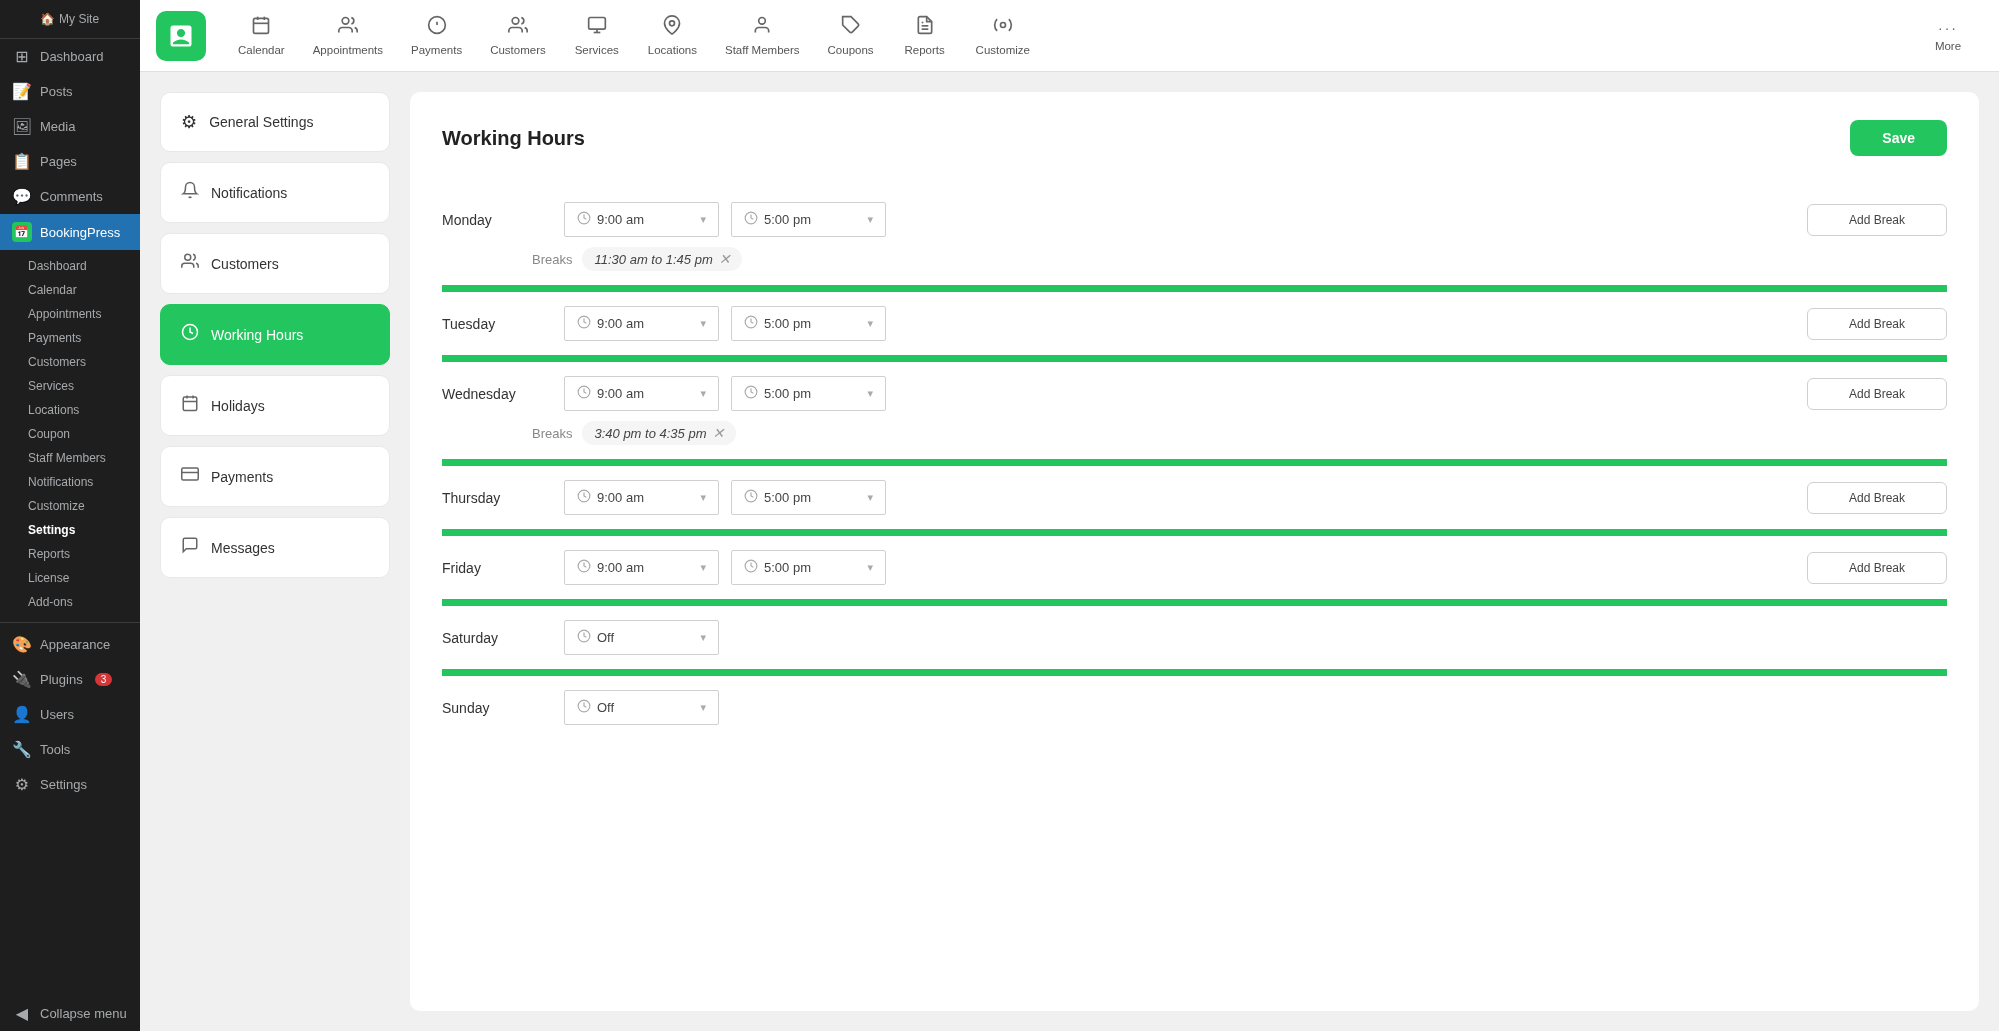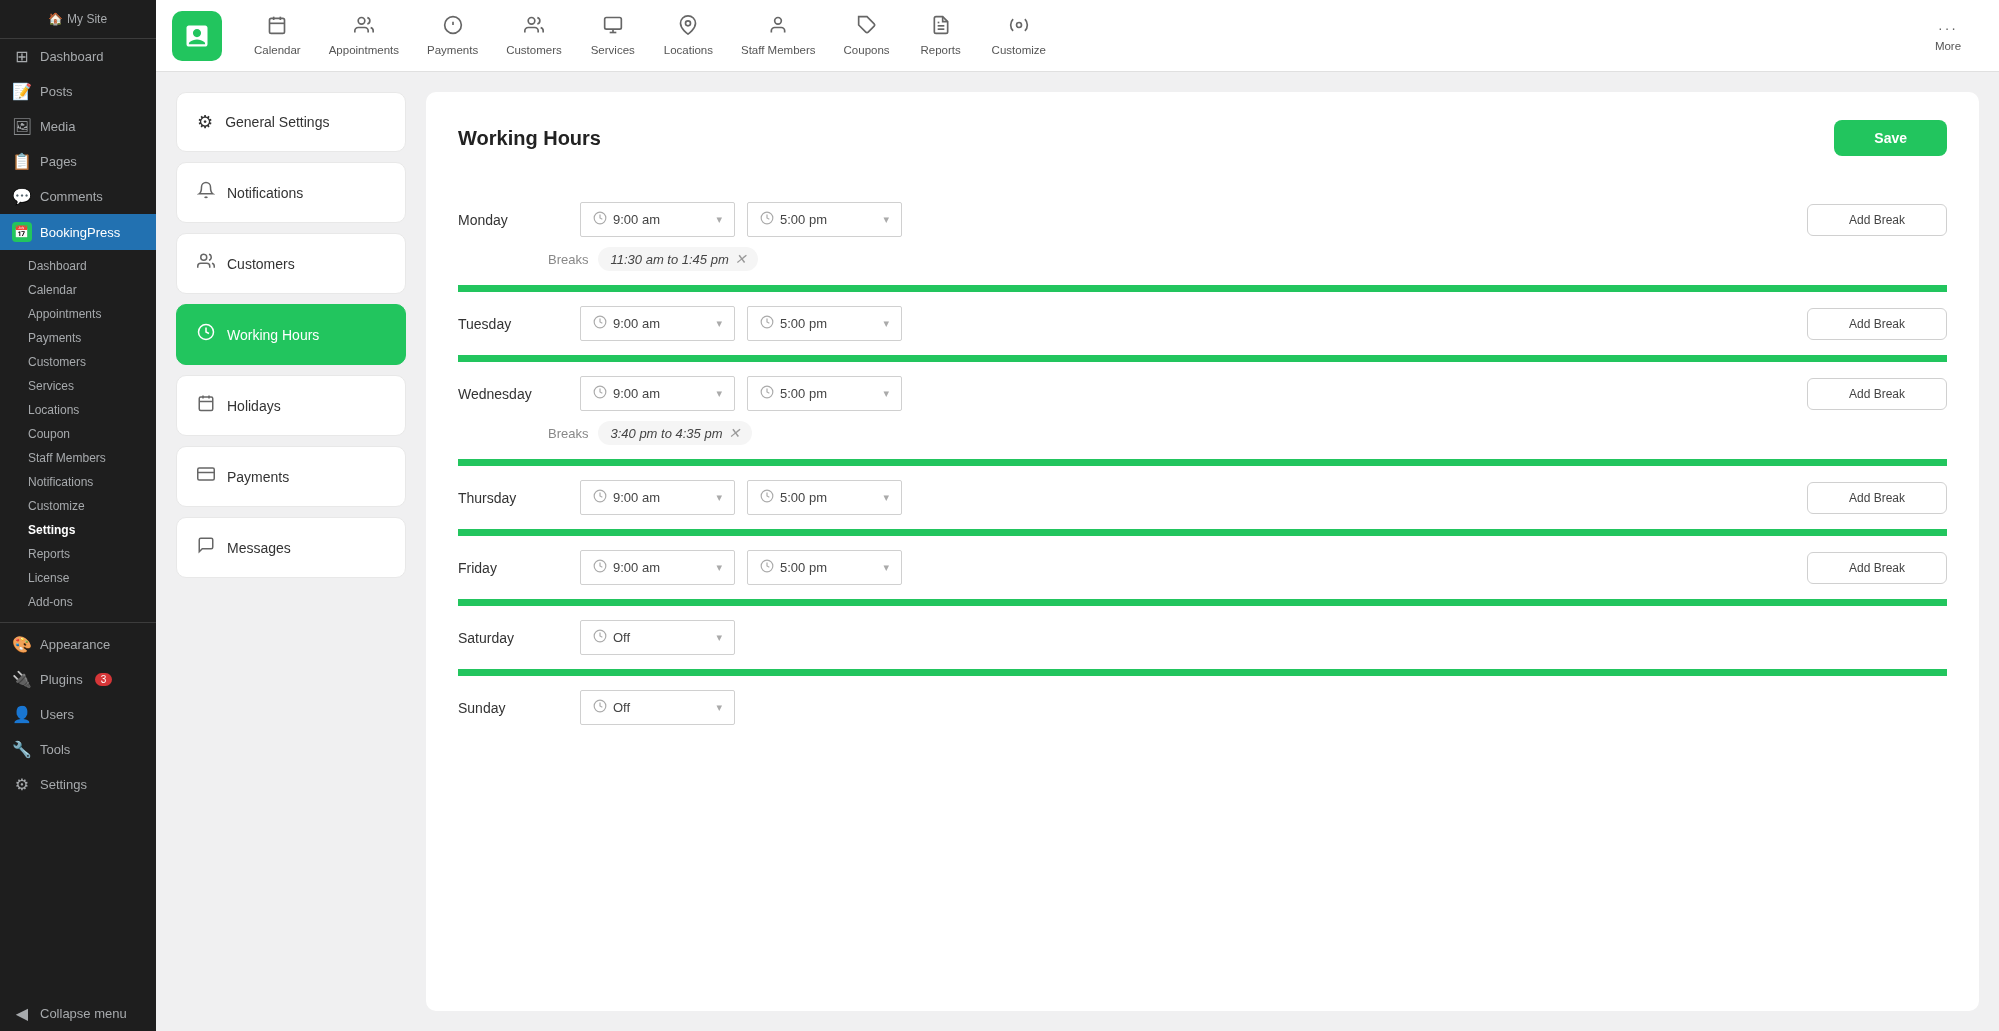--- a/index.html
+++ b/index.html
@@ -1,20 +1,20 @@
 <!DOCTYPE html>
 <html><head>
   <meta charset="utf-8">
   <style>
     * { box-sizing: border-box; margin: 0; padding: 0; }
     body { font-family: -apple-system, BlinkMacSystemFont, 'Segoe UI', sans-serif; background: #f0f0f1; display: flex; height: 100vh; overflow: hidden; font-size: 13px; }
 
     
     #wp-sidebar {
-      width: 156px;
+      width: 140px;
       background: #1e1e1e;
       color: #a7aaad;
       display: flex;
       flex-direction: column;
       flex-shrink: 0;
       overflow-y: auto;
     }
     .wp-menu-item {
       display: flex;
       align-items: center;
@@ -156,21 +156,21 @@
     .panel-title {
       font-size: 20px;
       font-weight: 600;
       color: #222;
     }
     .save-btn {
       background: #22c55e;
       color: #fff;
       border: none;
       border-radius: 8px;
-      padding: 10px 40px;
+      padding: 10px 32px;
       font-size: 14px;
       font-weight: 600;
       cursor: pointer;
     }
 
     
     .day-row {
       padding: 14px 0;
       border-bottom: 7px solid #22c55e;
     }

